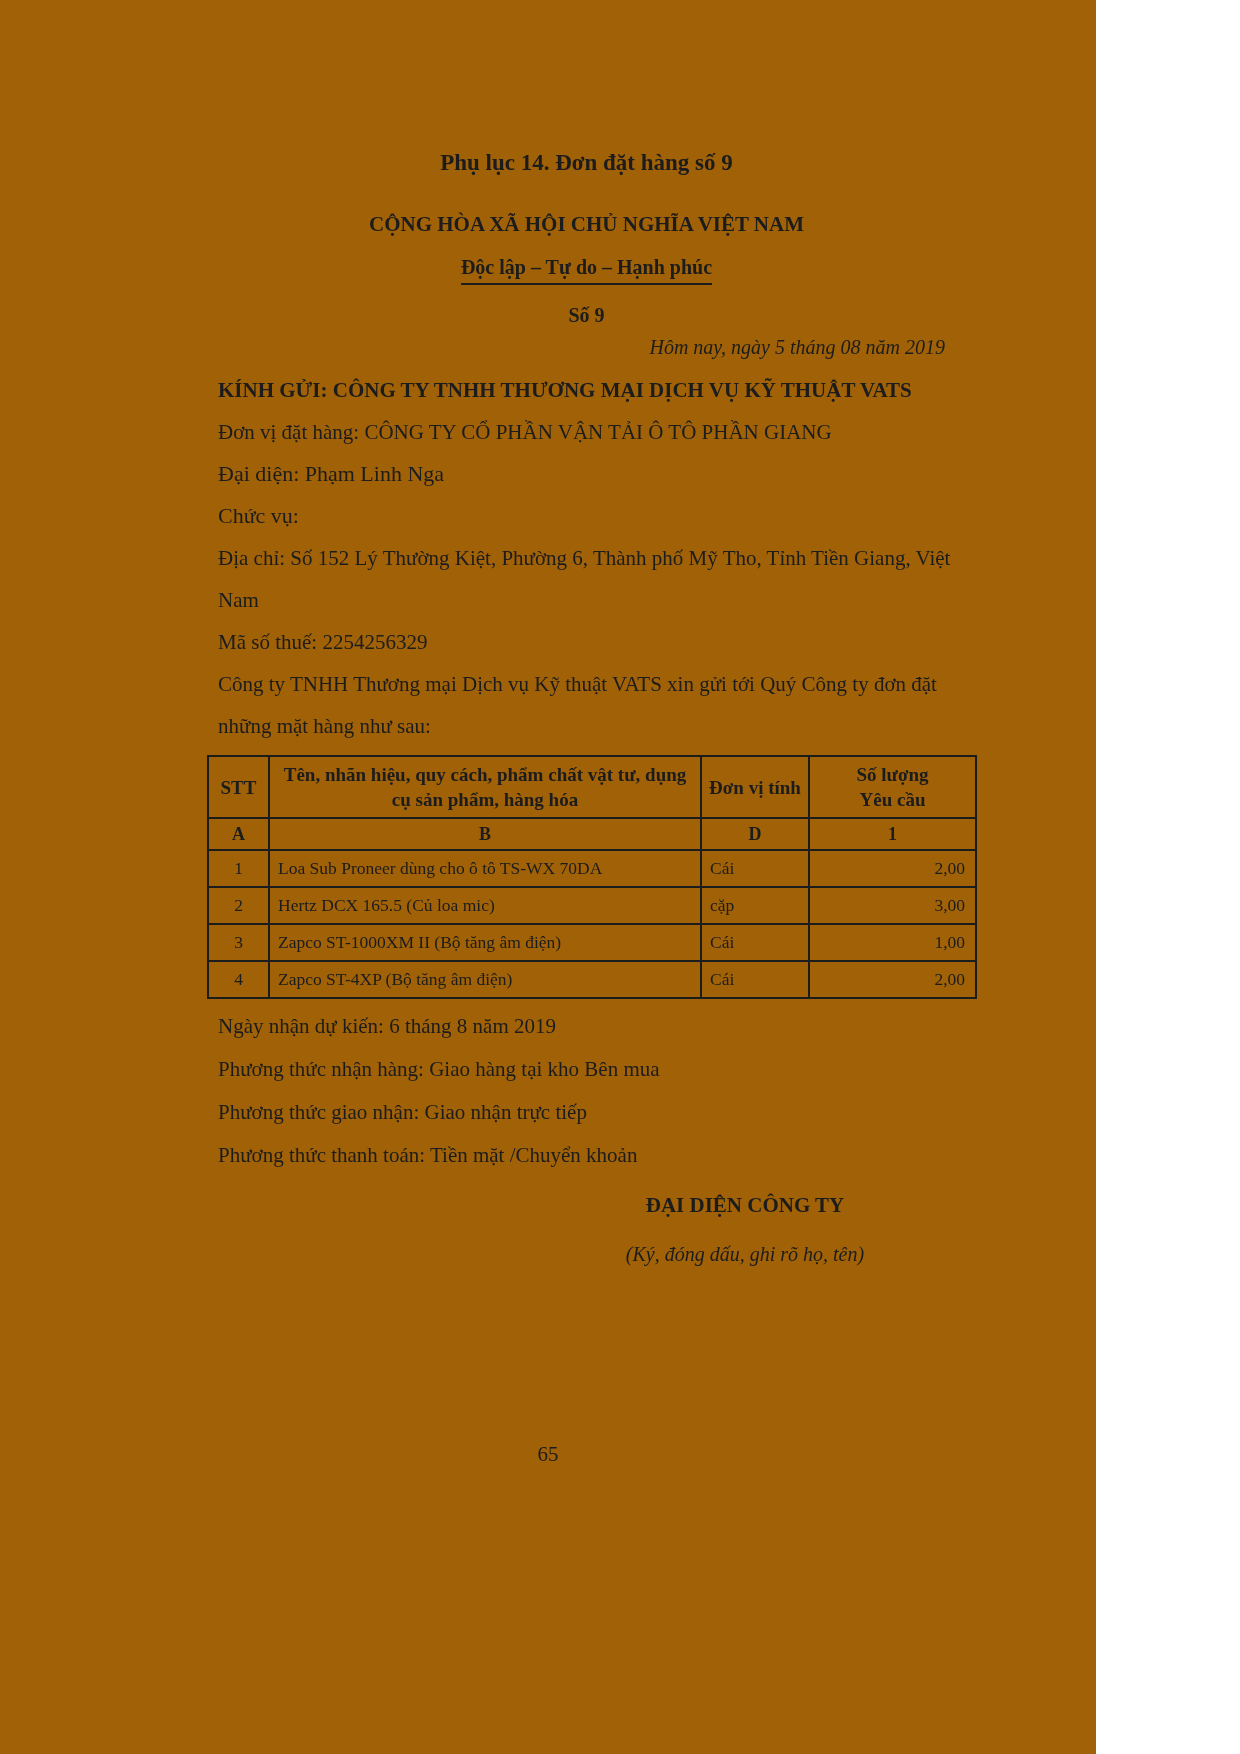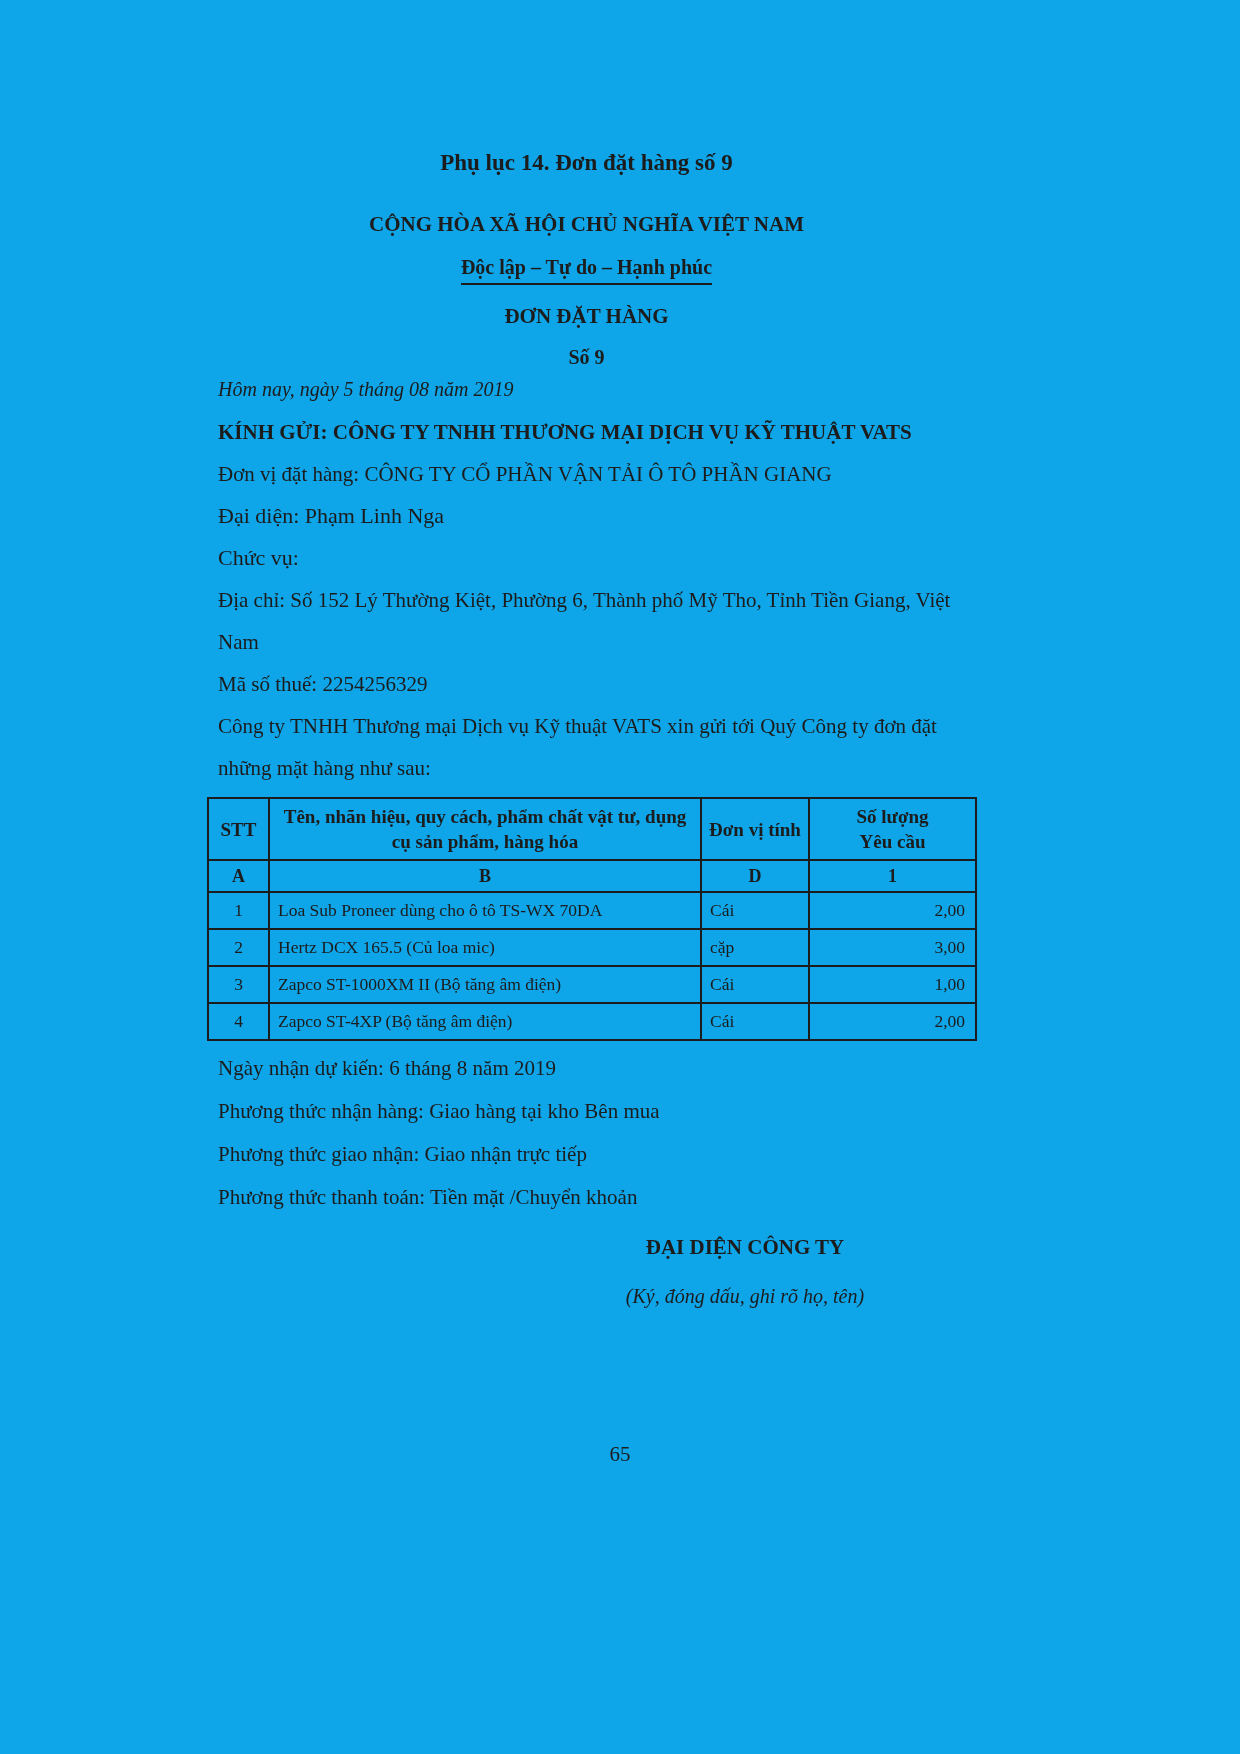--- a/index.html
+++ b/index.html
@@ -2,23 +2,23 @@
 <html lang="vi"><head>
 <meta charset="utf-8">
 <style>
   html, body {
     margin: 0;
     padding: 0;
     background: #ffffff;
   }
   .page {
     position: relative;
-    width: 1240px;
+    width: 1096px;
     height: 1754px;
-    background: #0ea5e9;
+    background: #a16207;
     font-family: "Liberation Serif", "DejaVu Serif", serif;
     color: #1c1c1c;
     overflow: hidden;
   }
   .content {
     position: absolute;
     left: 218px;
     top: 148px;
     width: 737px;
   }
@@ -59,20 +59,21 @@
   .doc-number {
     font-size: 20px;
     font-weight: bold;
     text-align: center;
     margin: 0 0 4px 0;
     line-height: 27px;
   }
   .date-line {
     font-size: 20px;
     font-style: italic;
+    text-align: right;
     padding-right: 10px;
     margin: 0 0 8px 0;
     line-height: 28px;
   }
   p.body-line {
     margin: 0;
     font-size: 21px;
     line-height: 42px;
   }
   p.recipient {
@@ -163,21 +164,20 @@
   <div class="content">
 
     <h1 class="appendix-title">Phụ lục 14. Đơn đặt hàng số 9</h1>
 
     <div class="national-header">CỘNG HÒA XÃ HỘI CHỦ NGHĨA VIỆT NAM</div>
 
     <div class="motto-wrap">
       <span class="motto">Độc lập – Tự do – Hạnh phúc</span>
     </div>
 
-    <div class="doc-title">ĐƠN ĐẶT HÀNG</div>
 
     <div class="doc-number">Số 9</div>
 
     <div class="date-line">Hôm nay, ngày 5 tháng 08 năm 2019</div>
 
     <p class="body-line recipient">KÍNH GỬI: CÔNG TY TNHH THƯƠNG MẠI DỊCH VỤ KỸ THUẬT VATS</p>
 
     <p class="body-line">Đơn vị đặt hàng: CÔNG TY CỔ PHẦN VẬN TẢI Ô TÔ PHẦN GIANG</p>
 
     <div class="rep-row">

